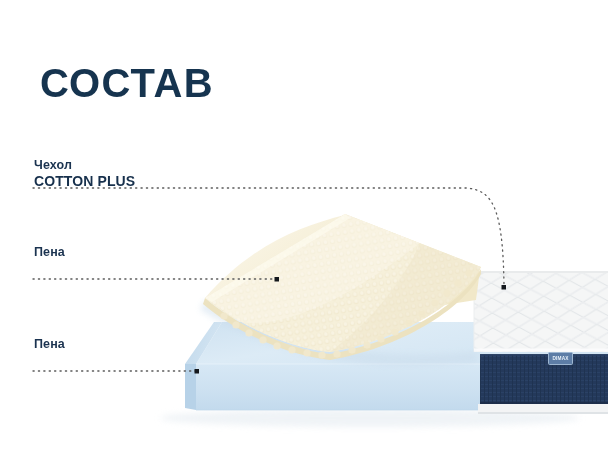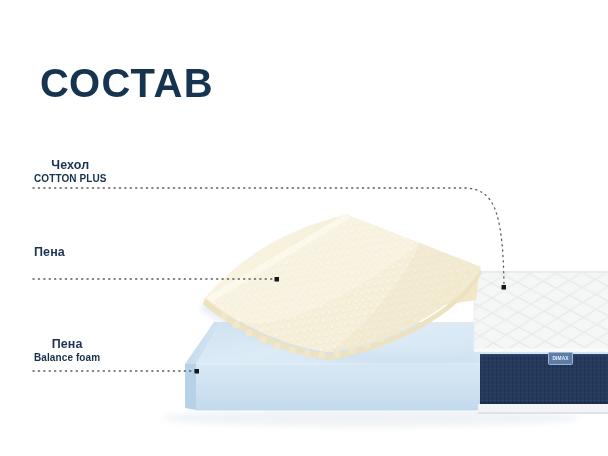--- a/index.html
+++ b/index.html
@@ -38,30 +38,29 @@
     line-height: 1;
     white-space: nowrap;
   }
 
   
   .label-block {
     position: absolute;
     color: #172f49;
     line-height: 1.22;
     white-space: nowrap;
-    text-align: center;
   }
   .label-ru {
     font-size: 12.5px;
     font-weight: 700;
     letter-spacing: .1px;
     color: #1b3350;
   }
   .label-en {
-    font-size: 10px;
+    font-size: 14px;
     font-weight: 700;
     letter-spacing: .1px;
     color: #17304c;
   }
 
   .lbl-cover   { left: 34px; top: 158px; }
   .lbl-massage { left: 34px; top: 245px; }
   .lbl-balance { left: 34px; top: 337px; }
 
   
@@ -277,20 +276,19 @@
     <div class="label-ru">Чехол</div>
     <div class="label-en">COTTON PLUS</div>
   </div>
 
   <div class="label-block lbl-massage">
     <div class="label-ru">Пена</div>
   </div>
 
   <div class="label-block lbl-balance">
     <div class="label-ru">Пена</div>
-    <div class="label-en">Balance foam</div>
   </div>
 
   <div class="brand-tag">
     <span>DIMAX</span>
   </div>
 
 </div>
 
 </body></html>

